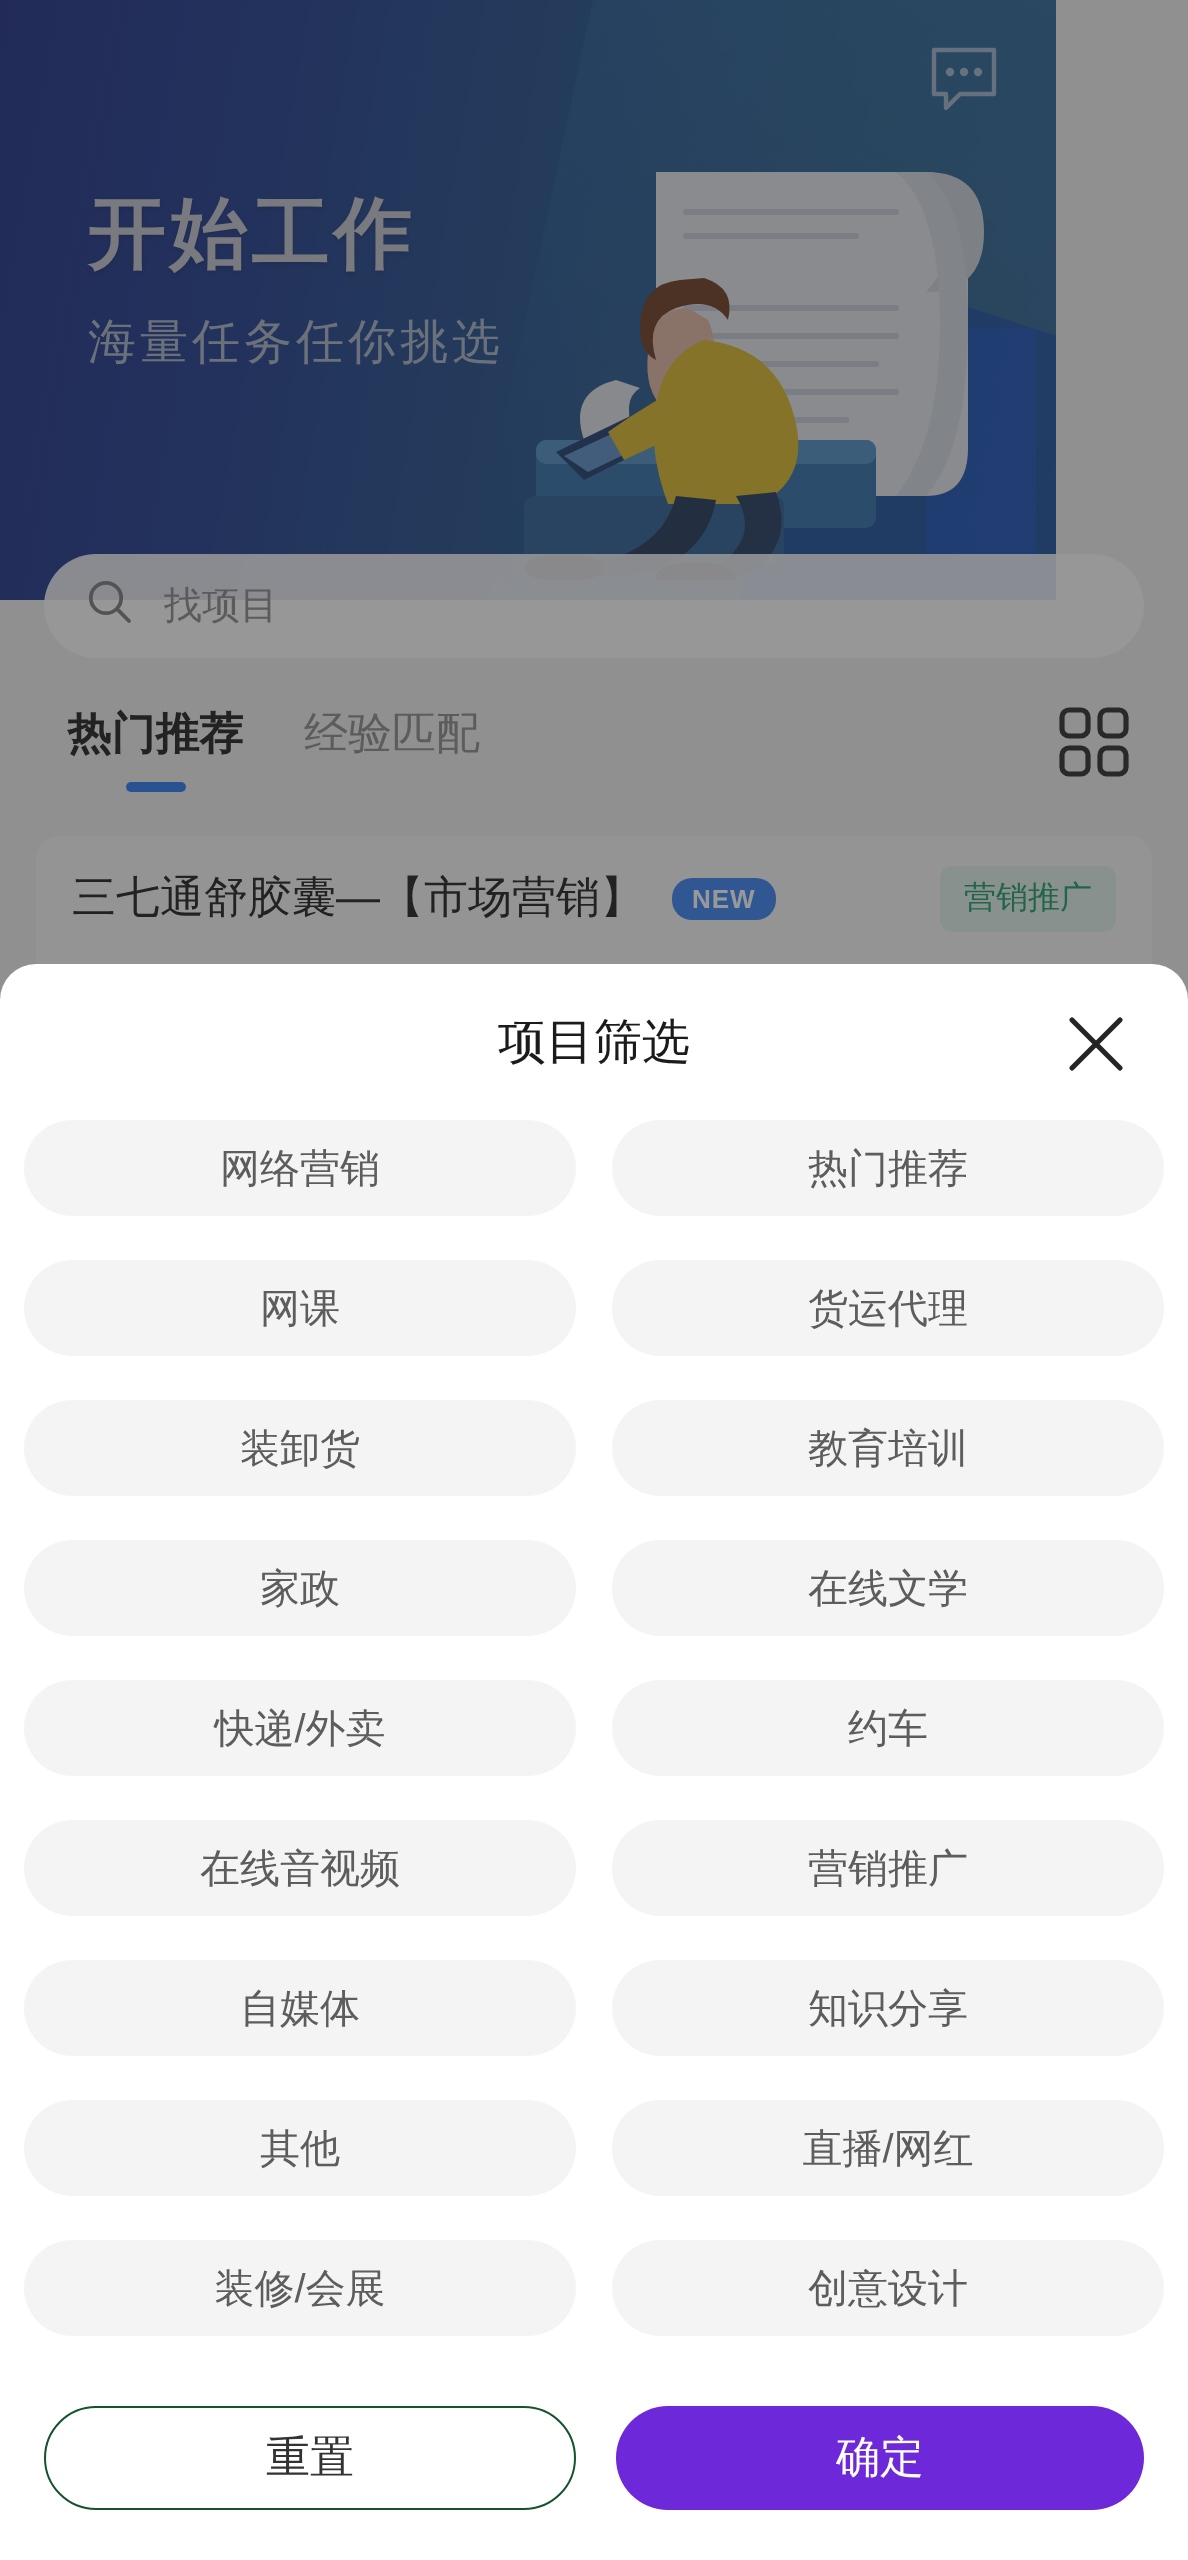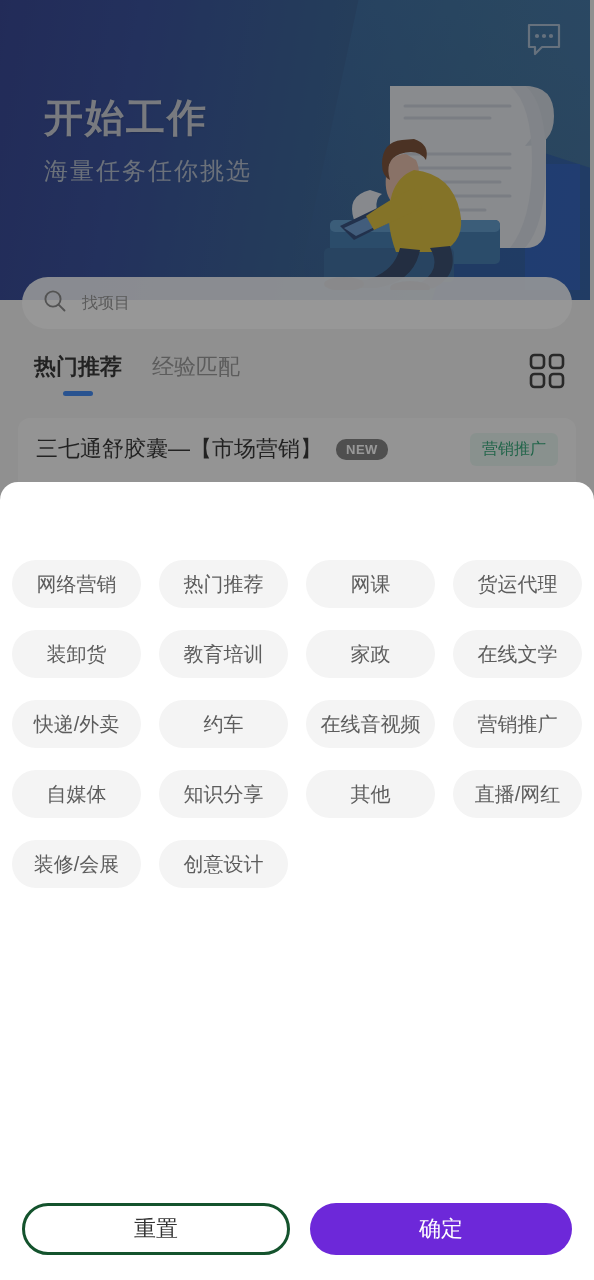--- a/index.html
+++ b/index.html
@@ -6,21 +6,21 @@
   html, body {
     width: 594px; height: 1280px;
     font-family: "Liberation Sans", "DejaVu Sans", sans-serif;
     background: #ffffff;
     overflow: hidden;
   }
   .phone { position: relative; width: 594px; height: 1280px; overflow: hidden; background: #f0f0f0; }
 
   
   .hero {
-    position: absolute; left: 0; top: 0; width: 590px; height: 300px;
+    position: absolute; left: 0; top: 0; width: 528px; height: 300px;
     background: linear-gradient(100deg, #1e2f85 0%, #1f3a8e 22%, #22508a 52%, #2a5c84 78%, #2e6089 100%);
     overflow: hidden;
   }
   .hero-wedge-a {
     position: absolute; right: -40px; top: -30px; width: 300px; height: 360px;
     background: linear-gradient(200deg, rgba(45,110,170,0.55), rgba(30,70,140,0.15));
     transform: rotate(12deg); border-radius: 40px;
   }
   .hero-wedge-b {
     position: absolute; right: -60px; bottom: -60px; width: 200px; height: 200px;
@@ -41,21 +41,21 @@
   
   .illus { position: absolute; right: 10px; top: 44px; width: 270px; height: 246px; }
 
   
   .search-wrap { position: absolute; left: 22px; top: 277px; width: 550px; height: 52px; }
   .search-bar {
     width: 100%; height: 100%; border-radius: 26px;
     background: rgba(255,255,255,0.88);
     display: flex; align-items: center; padding: 0 20px; gap: 14px;
   }
-  .search-ph { font-size: 16px; color: #8a8a8a; }
+  .search-ph { font-size: 19px; color: #8a8a8a; }
 
   .tabs { position: absolute; left: 34px; top: 352px; display: flex; align-items: center; gap: 30px; }
   .tab { font-size: 22px; color: #8d8d8d; position: relative; padding-bottom: 14px; }
   .tab.active { color: #1d1d1d; font-weight: bold; }
   .tab.active .tab-underline {
     position: absolute; left: 50%; transform: translateX(-50%); bottom: 0;
     width: 30px; height: 5px; border-radius: 3px; background: #2b7cf0;
   }
   .grid-btn { position: absolute; right: 28px; top: 352px; width: 38px; height: 38px; }
 
@@ -86,38 +86,38 @@
     background: #ffffff; border-radius: 18px 18px 0 0; overflow: hidden;
   }
   .sheet-header {
     position: relative; height: 78px; display: flex; align-items: center; justify-content: center;
   }
   .sheet-title { font-size: 24px; color: #1b1b1b; font-weight: 500; }
   .close-btn { position: absolute; right: 26px; top: 20px; width: 40px; height: 40px; }
 
   .chips {
     position: absolute; left: 0; top: 78px; right: 0; bottom: 102px;
-    padding: 0 12px; display: grid; grid-template-columns: 1fr 1fr 1fr 1fr;
+    padding: 0 12px; display: grid; grid-template-columns: 1fr 1fr;
     column-gap: 18px; row-gap: 22px; align-content: start; overflow: hidden;
   }
   .chip {
     height: 48px; border-radius: 24px; background: #f4f4f4;
     display: flex; align-items: center; justify-content: center;
     font-size: 20px; color: #5d5d5d;
   }
 
   .sheet-footer {
     position: absolute; left: 0; right: 0; bottom: 0; height: 102px;
     background: #fff; display: flex; align-items: center; gap: 20px; padding: 0 22px;
   }
   .btn {
     flex: 1; height: 52px; border-radius: 26px; display: flex;
     align-items: center; justify-content: center; font-size: 22px; cursor: pointer;
   }
-  .btn-reset { background: #fff; border: 3px solid #14532d; color: #333; }
+  .btn-reset { background: #fff; border: 1px solid #14532d; color: #333; }
   .btn-confirm { background: #1f74f0; color: #fff; }
 </style>
 </head>
 <body>
 
 <div class="phone">
 
   <div class="hero">
     <div class="hero-wedge-a"></div>
     <div class="hero-wedge-b"></div>
@@ -194,28 +194,37 @@
       <rect x="3" y="3" width="13" height="13" rx="3.5" fill="none" stroke="#2b2b2b" stroke-width="2.6"></rect>
       <rect x="22" y="3" width="13" height="13" rx="3.5" fill="none" stroke="#2b2b2b" stroke-width="2.6"></rect>
       <rect x="3" y="22" width="13" height="13" rx="3.5" fill="none" stroke="#2b2b2b" stroke-width="2.6"></rect>
       <rect x="22" y="22" width="13" height="13" rx="3.5" fill="none" stroke="#2b2b2b" stroke-width="2.6"></rect>
     </svg>
   </div>
 
   <div class="list-card">
     <div class="list-row">
       <span class="list-title">三七通舒胶囊—【市场营销】</span>
-      <span class="badge-new" style="background: #737373;">NEW</span>
+      <span class="badge-new" style="background: #3b82f6;">NEW</span>
       <span class="tag-green" style="color: rgb(31, 158, 107);">营销推广</span>
     </div>
   </div>
 
   <div class="overlay"></div>
 
   <div class="sheet">
+    <div class="sheet-header">
+      <span class="sheet-title">项目筛选</span>
+      <div class="close-btn">
+        <svg viewBox="0 0 40 40" width="40" height="40">
+          <line x1="8" y1="8" x2="32" y2="32" stroke="#252525" stroke-width="2.6" stroke-linecap="round"></line>
+          <line x1="32" y1="8" x2="8" y2="32" stroke="#252525" stroke-width="2.6" stroke-linecap="round"></line>
+        </svg>
+      </div>
+    </div>
 
     <div class="chips" id="chip-grid">
         <div class="chip">网络营销</div>
         <div class="chip">热门推荐</div>
         <div class="chip">网课</div>
         <div class="chip">货运代理</div>
         <div class="chip">装卸货</div>
         <div class="chip">教育培训</div>
         <div class="chip">家政</div>
         <div class="chip">在线文学</div>

